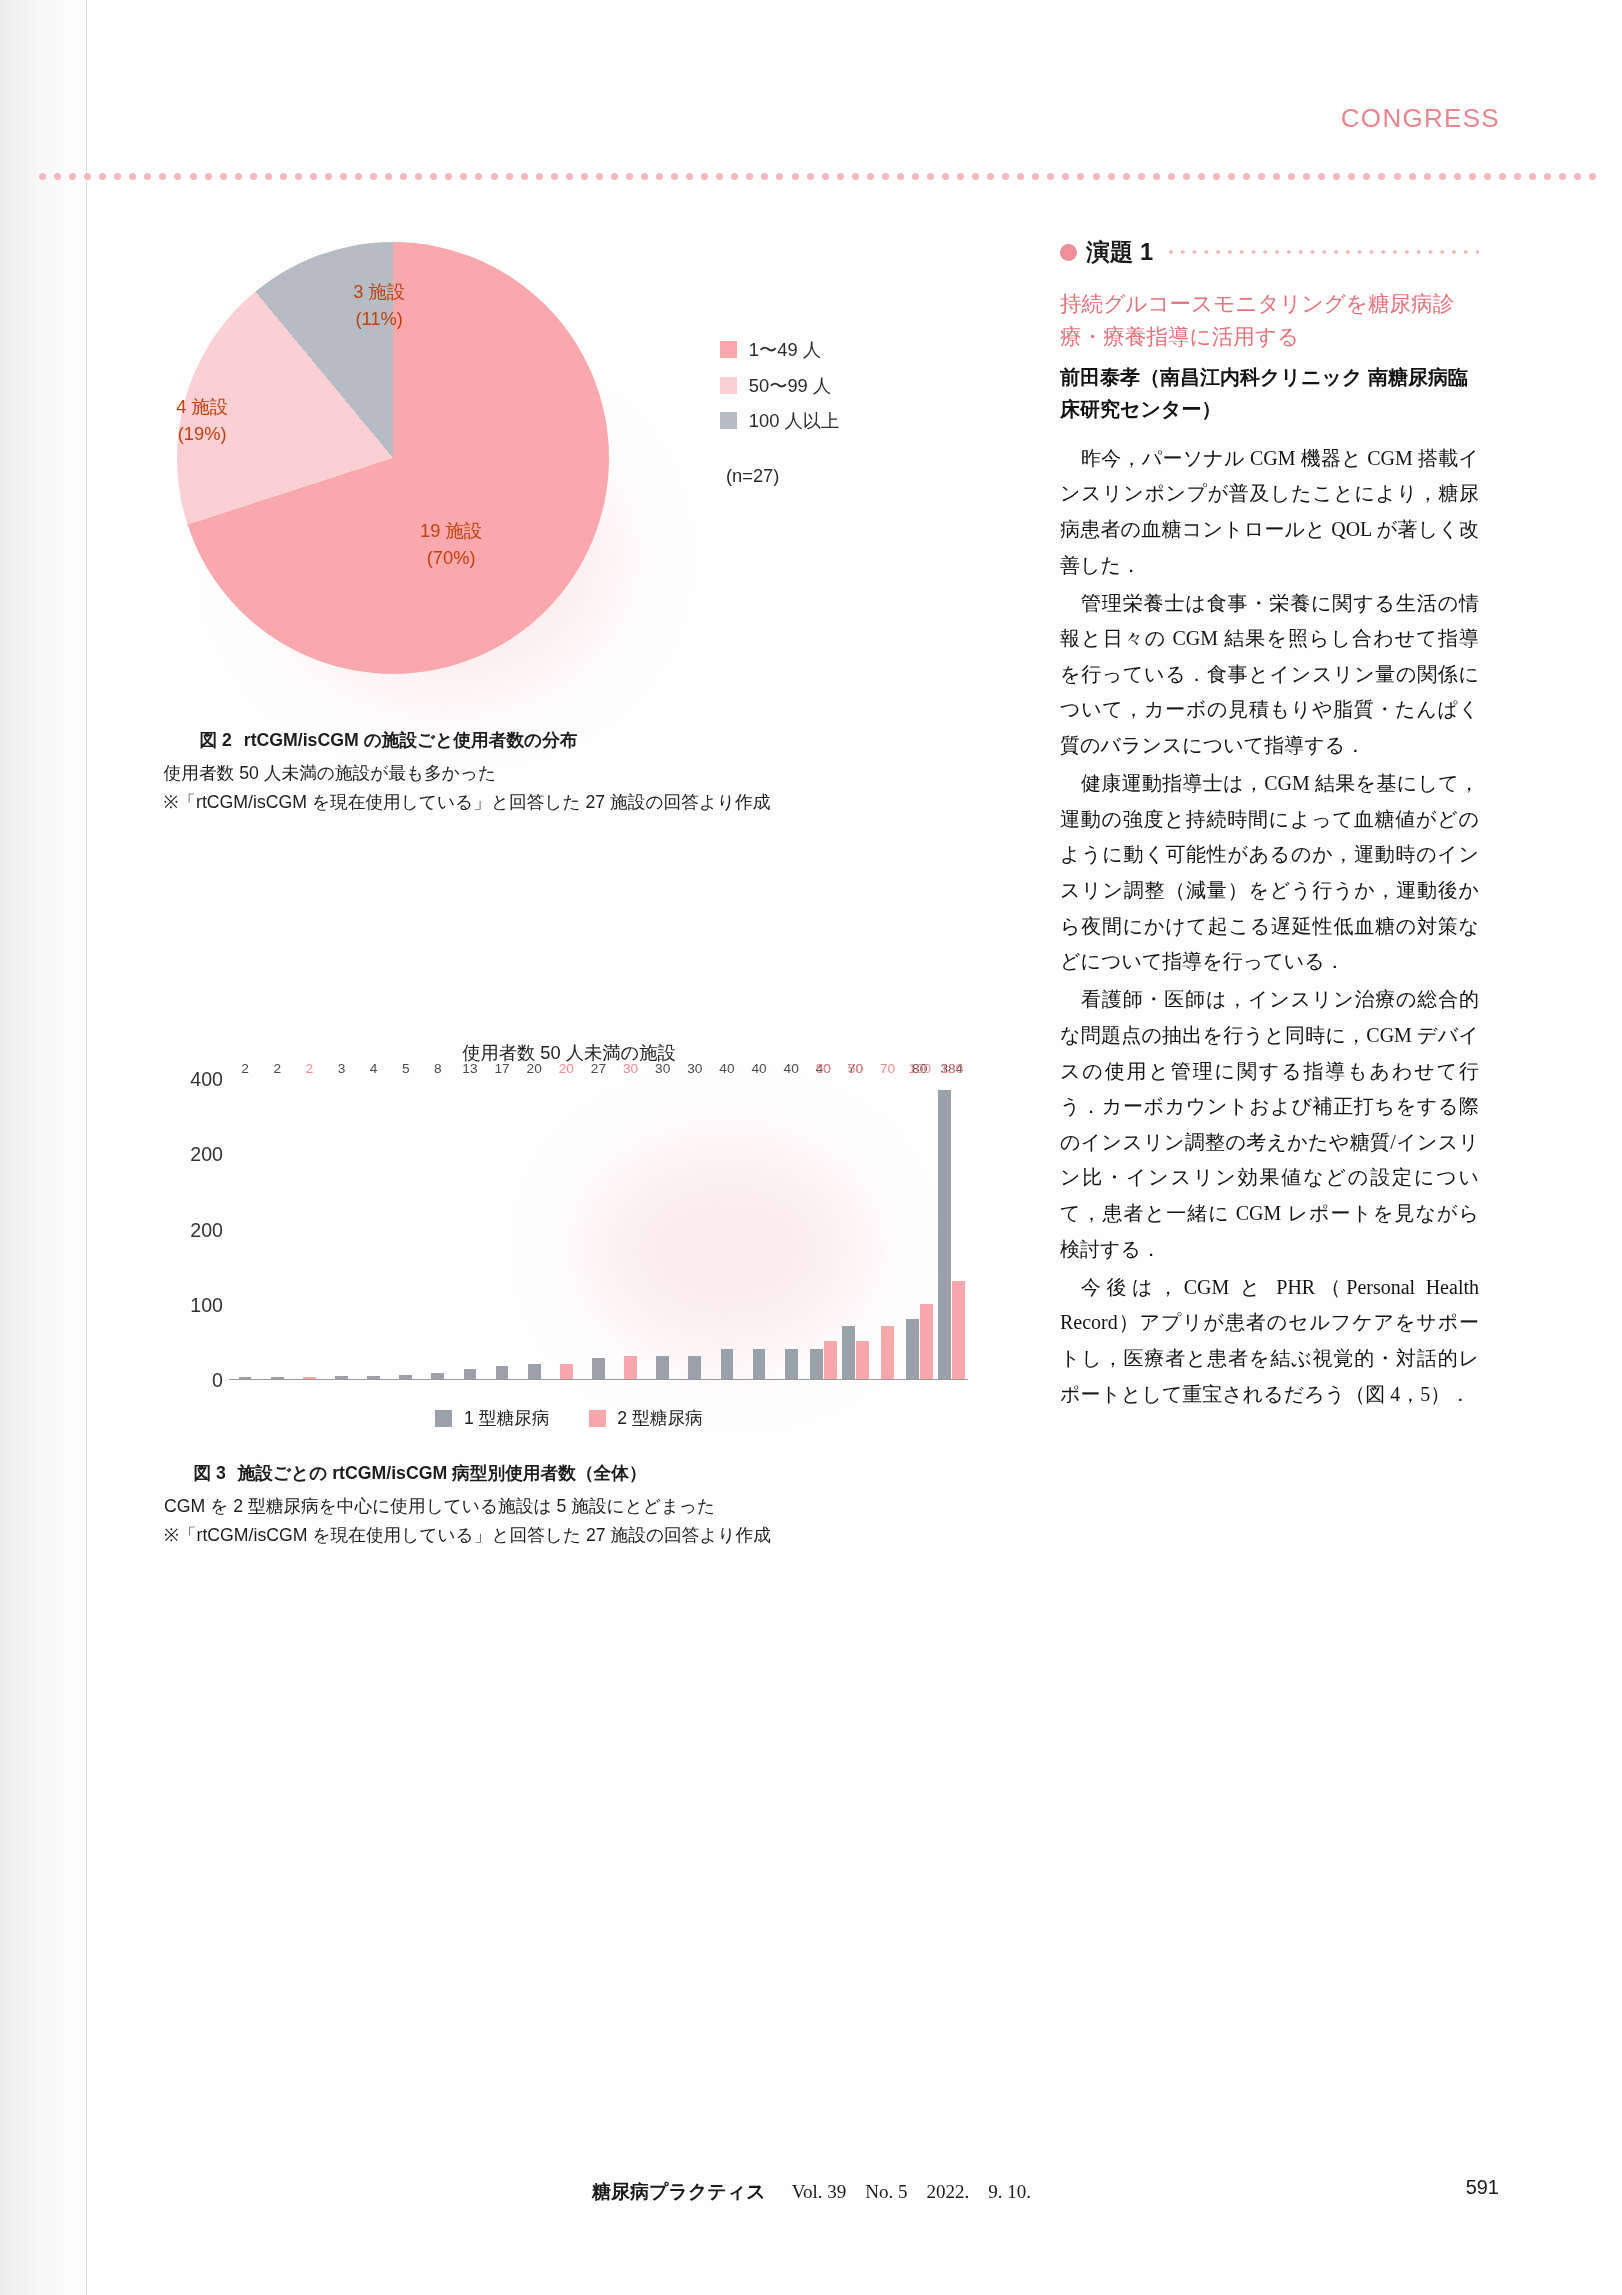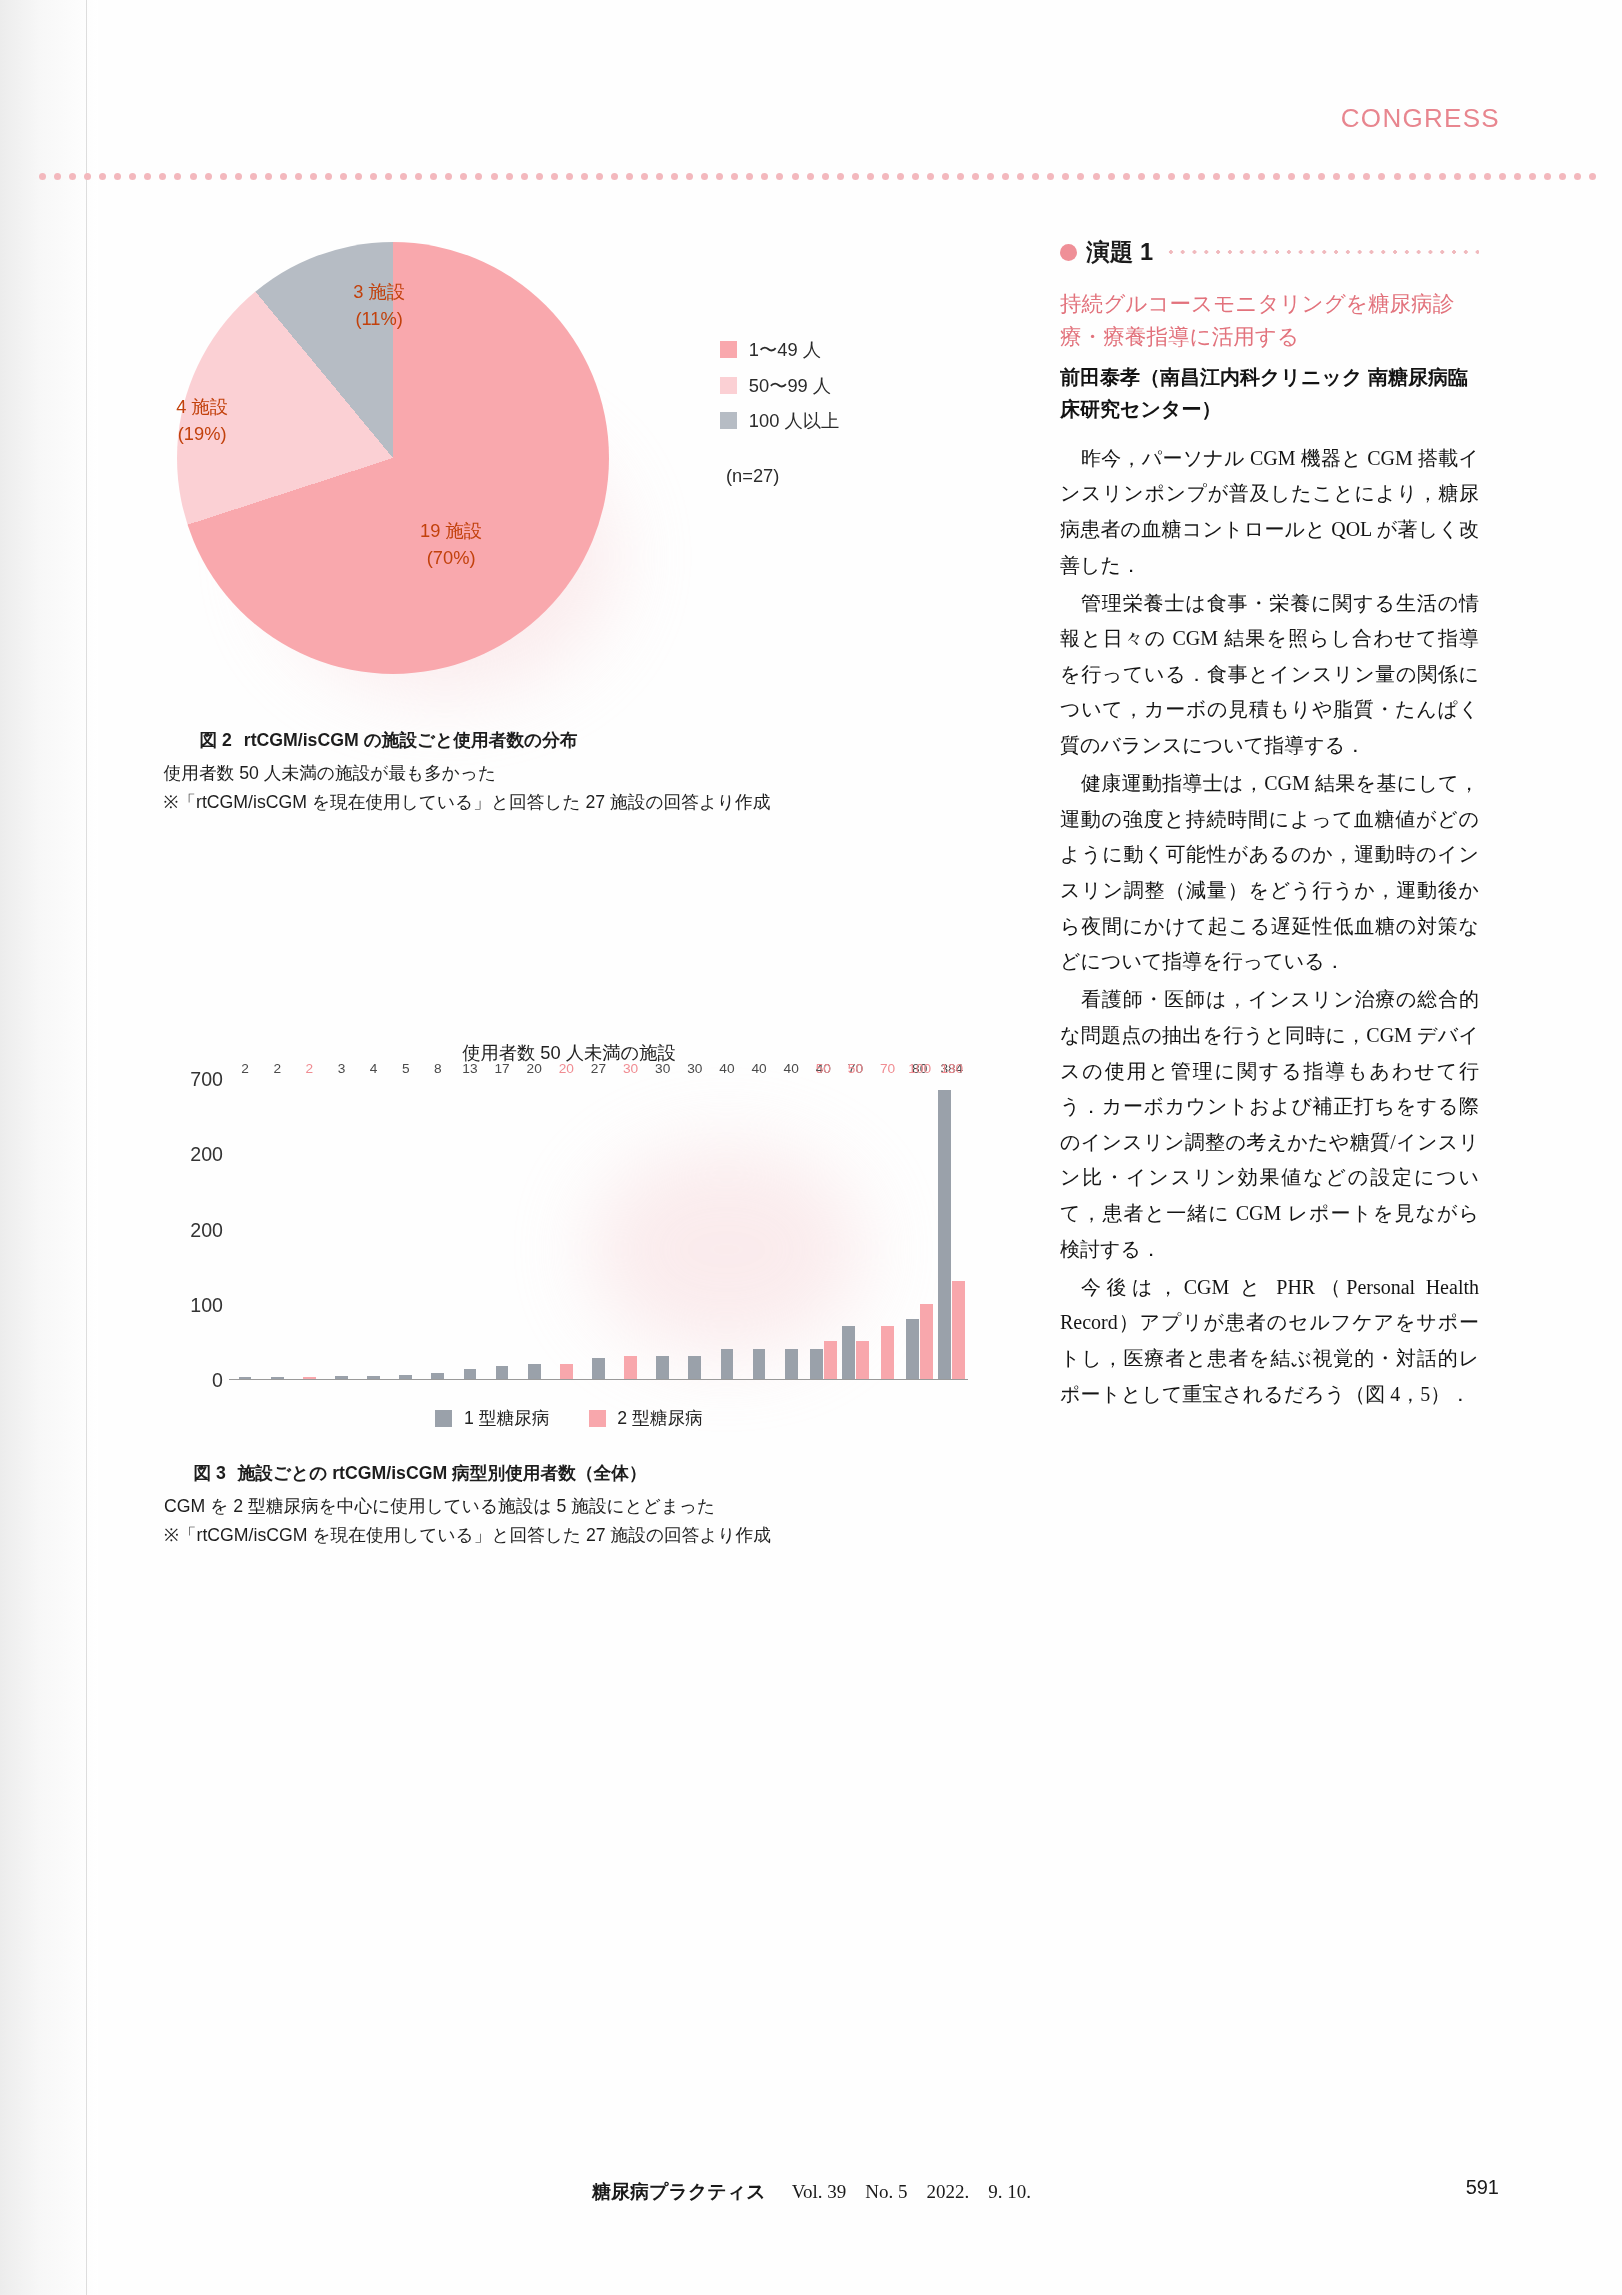--- a/index.html
+++ b/index.html
@@ -516,21 +516,21 @@
 
   <div class="bar-block">
     <div class="bar-title">使用者数 50 人未満の施設</div>
 
     <div class="plot">
       <div class="y-axis-labels" id="yaxis">
           <span style="top: 301px;">0</span>
           <span style="top: 226px;">100</span>
           <span style="top: 151px;">200</span>
           <span style="top: 75px;">200</span>
-          <span style="top: 0px;">700</span>
+          <span style="top: 0px;">400</span>
         </div>
       <div class="bars" id="bars">
           <div class="bar-group">
             <div class="bar t1" style="height: 1.5px;">
               <span class="bar-val grey">2</span>
             </div>
           </div>
           <div class="bar-group">
             <div class="bar t1" style="height: 1.5px;">
               <span class="bar-val grey">2</span>

